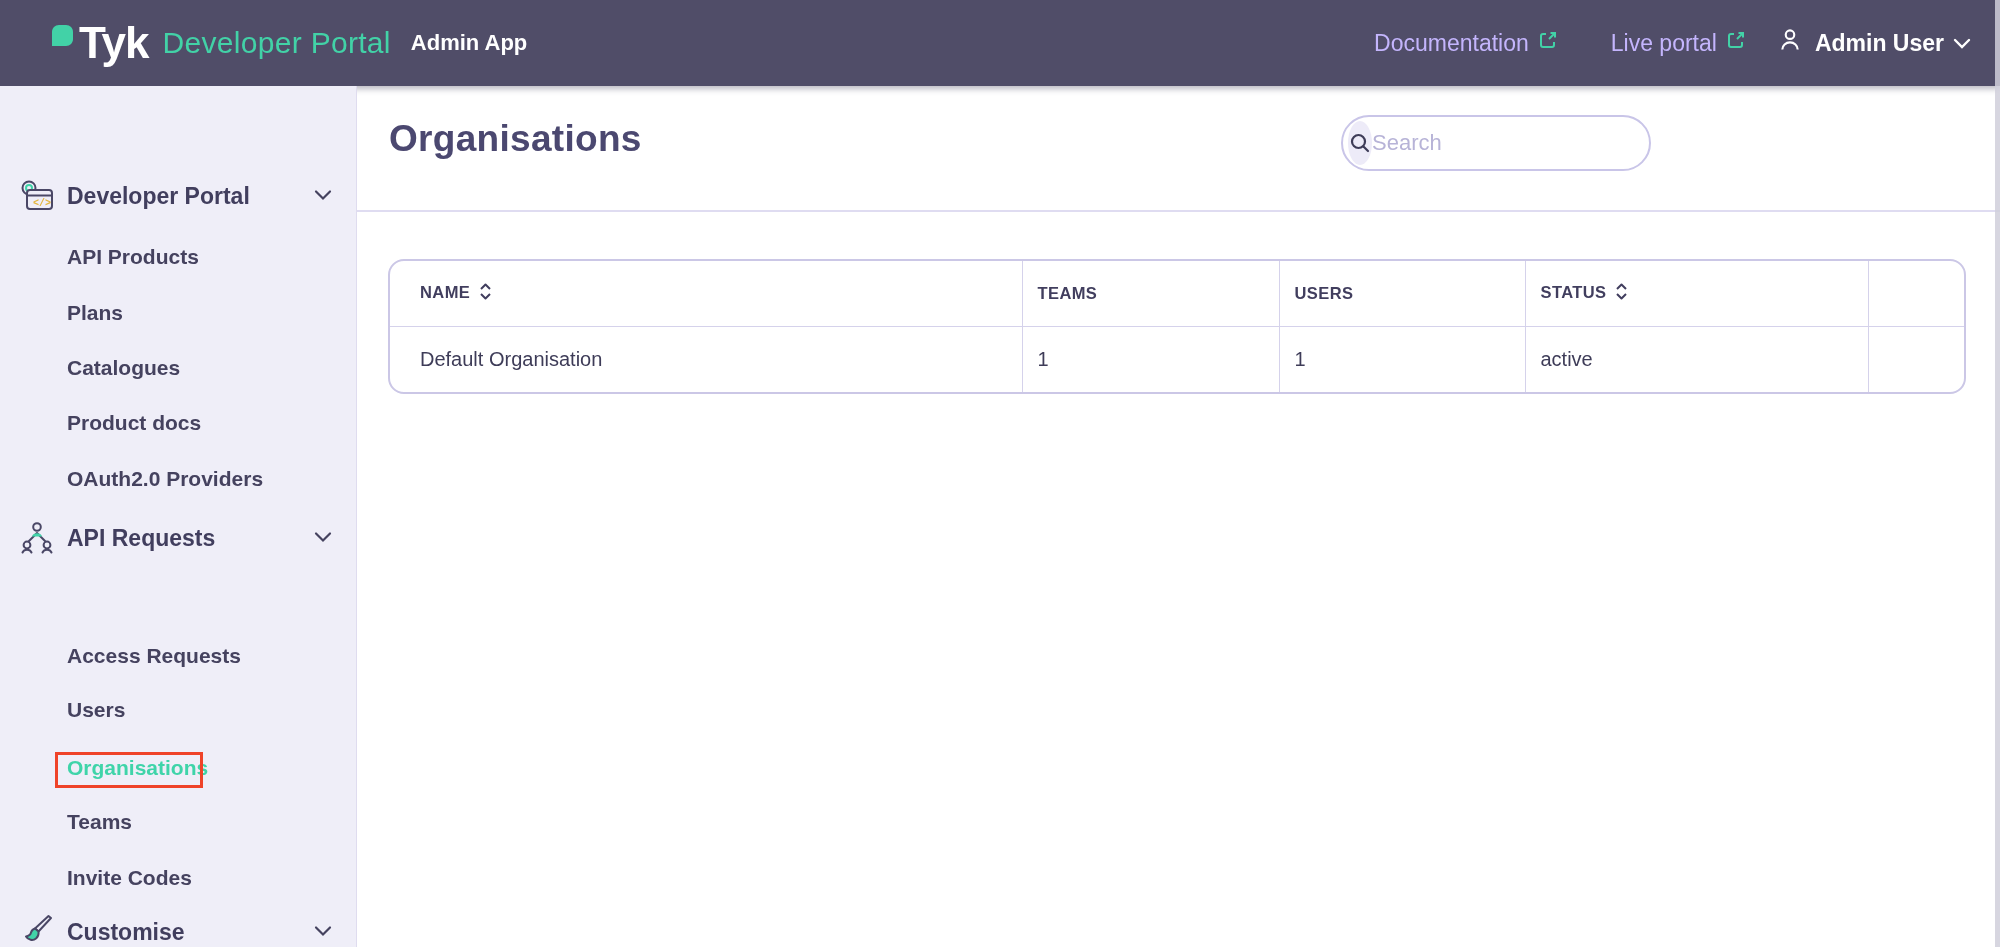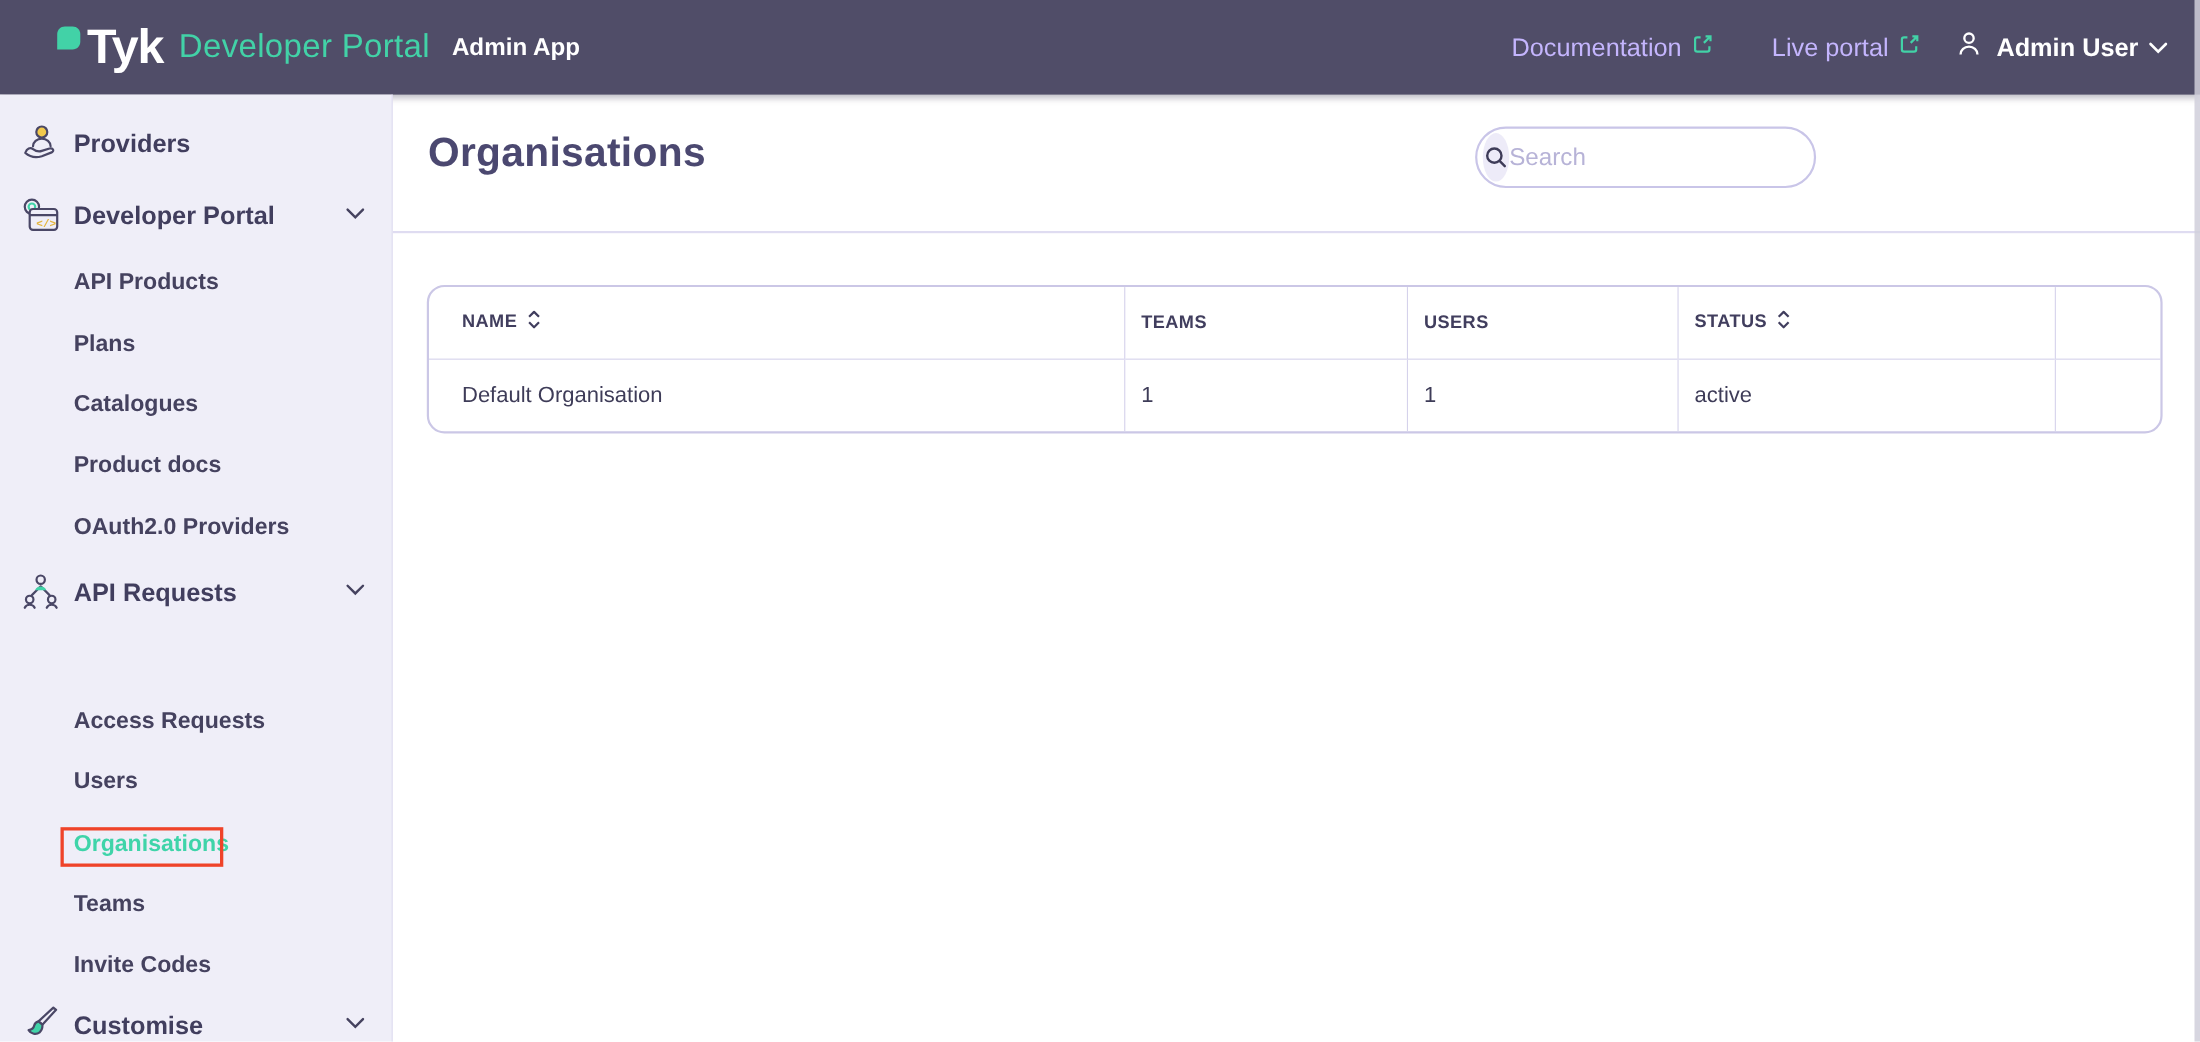--- a/index.html
+++ b/index.html
@@ -123,30 +123,20 @@
       <span>
         <svg width="20" height="14" viewBox="0 0 20 14" fill="none" stroke="#ffffff" stroke-width="2.4" stroke-linecap="round">
             <path d="M3,3 L10,10 L17,3"></path>
           </svg>
       </span>
     </div>
   </div>
 
   <div class="sidebar">
 
-    <div class="nav-row section" style="top:24px">
-      <span class="nav-icon">
-        <svg width="38" height="38" viewBox="0 0 38 38" fill="none" stroke="#4a4766" stroke-width="2" stroke-linecap="round" stroke-linejoin="round">
-            <circle cx="20" cy="9" r="5" fill="#f2c94c"></circle>
-            <path d="M12,22 a8,7 0 0 1 16,0"></path>
-            <path d="M5,28 c4,3.5 10,4.5 15,3 l9,-3.5 c2.5,-1 1.5,-4.5 -2,-3.5 l-7,2.2 c-3,1 -6,-0.2 -8,-1.7 c-2.5,-1.8 -5.5,-0.5 -7,3.5 z"></path>
-          </svg>
-      </span>
-      <span class="nav-label">Providers</span>
-    </div>
 
     <div class="nav-row section" style="top:90px">
       <span class="nav-icon">
         <svg width="38" height="38" viewBox="0 0 38 38" fill="none" stroke="#4a4766" stroke-width="2">
             <circle cx="11" cy="11" r="6.5"></circle>
             <circle cx="11" cy="11" r="3" stroke="#41d3a8"></circle>
             <rect x="9" y="13" width="25" height="19" rx="3" fill="#efeef8"></rect>
             <path d="M9,18.5 H34"></path>
             <text x="15" y="29" font-size="10" font-weight="bold" fill="#e3b53e" stroke="none" font-family="'Liberation Mono',monospace">&lt;/&gt;</text>
           </svg>

